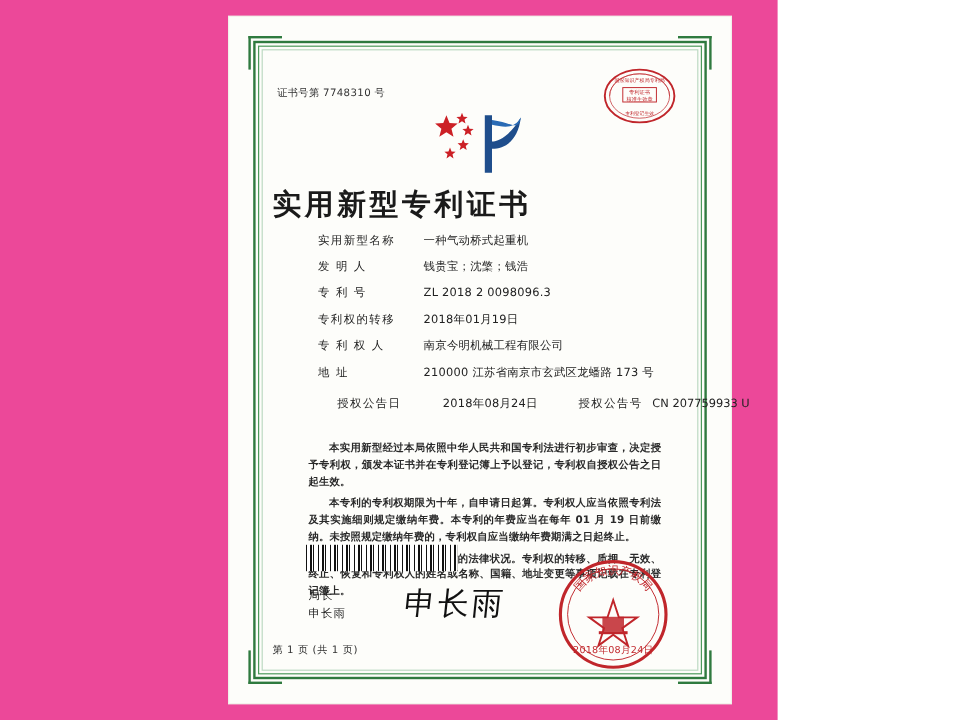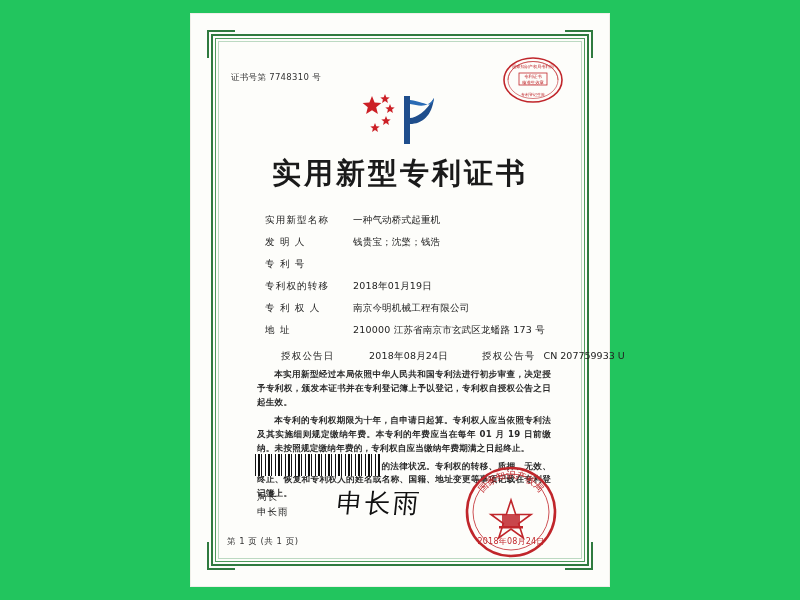--- a/index.html
+++ b/index.html
@@ -5,23 +5,23 @@
   html, body {
     margin: 0;
     padding: 0;
     width: 800px;
     height: 600px;
     background: #ffffff;
     font-family: "DejaVu Sans", sans-serif;
   }
   #page {
     position: relative;
-    width: 800px;
+    width: 648px;
     height: 600px;
-    background: #22c55e;
+    background: #ec4899;
     overflow: hidden;
   }
   
   .paper {
     position: absolute;
     left: 191px;
     top: 14px;
     width: 418px;
     height: 572px;
     background: #fdfdfa;
@@ -102,33 +102,32 @@
     transform: translateX(-50%);
     width: 96px;
     height: 60px;
   }
 
   .title {
     position: absolute;
     left: 0;
     right: 0;
     top: 104px;
-    text-align: center;
-    font-size: 29px;
+    font-size: 24px;
     font-weight: bold;
     letter-spacing: 3px;
     color: #1a1a1a;
     font-family: "DejaVu Sans", sans-serif;
   }
 
   .fields {
     position: absolute;
     left: 38px;
     right: 20px;
-    top: 164px;
+    top: 144px;
   }
   .field-row {
     display: flex;
     align-items: baseline;
     font-size: 9.5px;
     margin-bottom: 9px;
     color: #222;
     white-space: nowrap;
   }
   .field-label {
@@ -279,20 +278,21 @@
         <div class="field-row">
           <div class="field-label">实用新型名称</div>
           <div class="field-value">一种气动桥式起重机</div>
         </div>
         <div class="field-row">
           <div class="field-label">发 明 人</div>
           <div class="field-value">钱贵宝；沈檠；钱浩</div>
         </div>
         <div class="field-row">
           <div class="field-label">专 利 号</div>
+          <div class="field-value">ZL 2018 2 0098096.3</div>
         </div>
         <div class="field-row">
           <div class="field-label">专利权的转移</div>
           <div class="field-value">2018年01月19日</div>
         </div>
         <div class="field-row">
           <div class="field-label">专 利 权 人</div>
           <div class="field-value">南京今明机械工程有限公司</div>
         </div>
         <div class="field-row">

